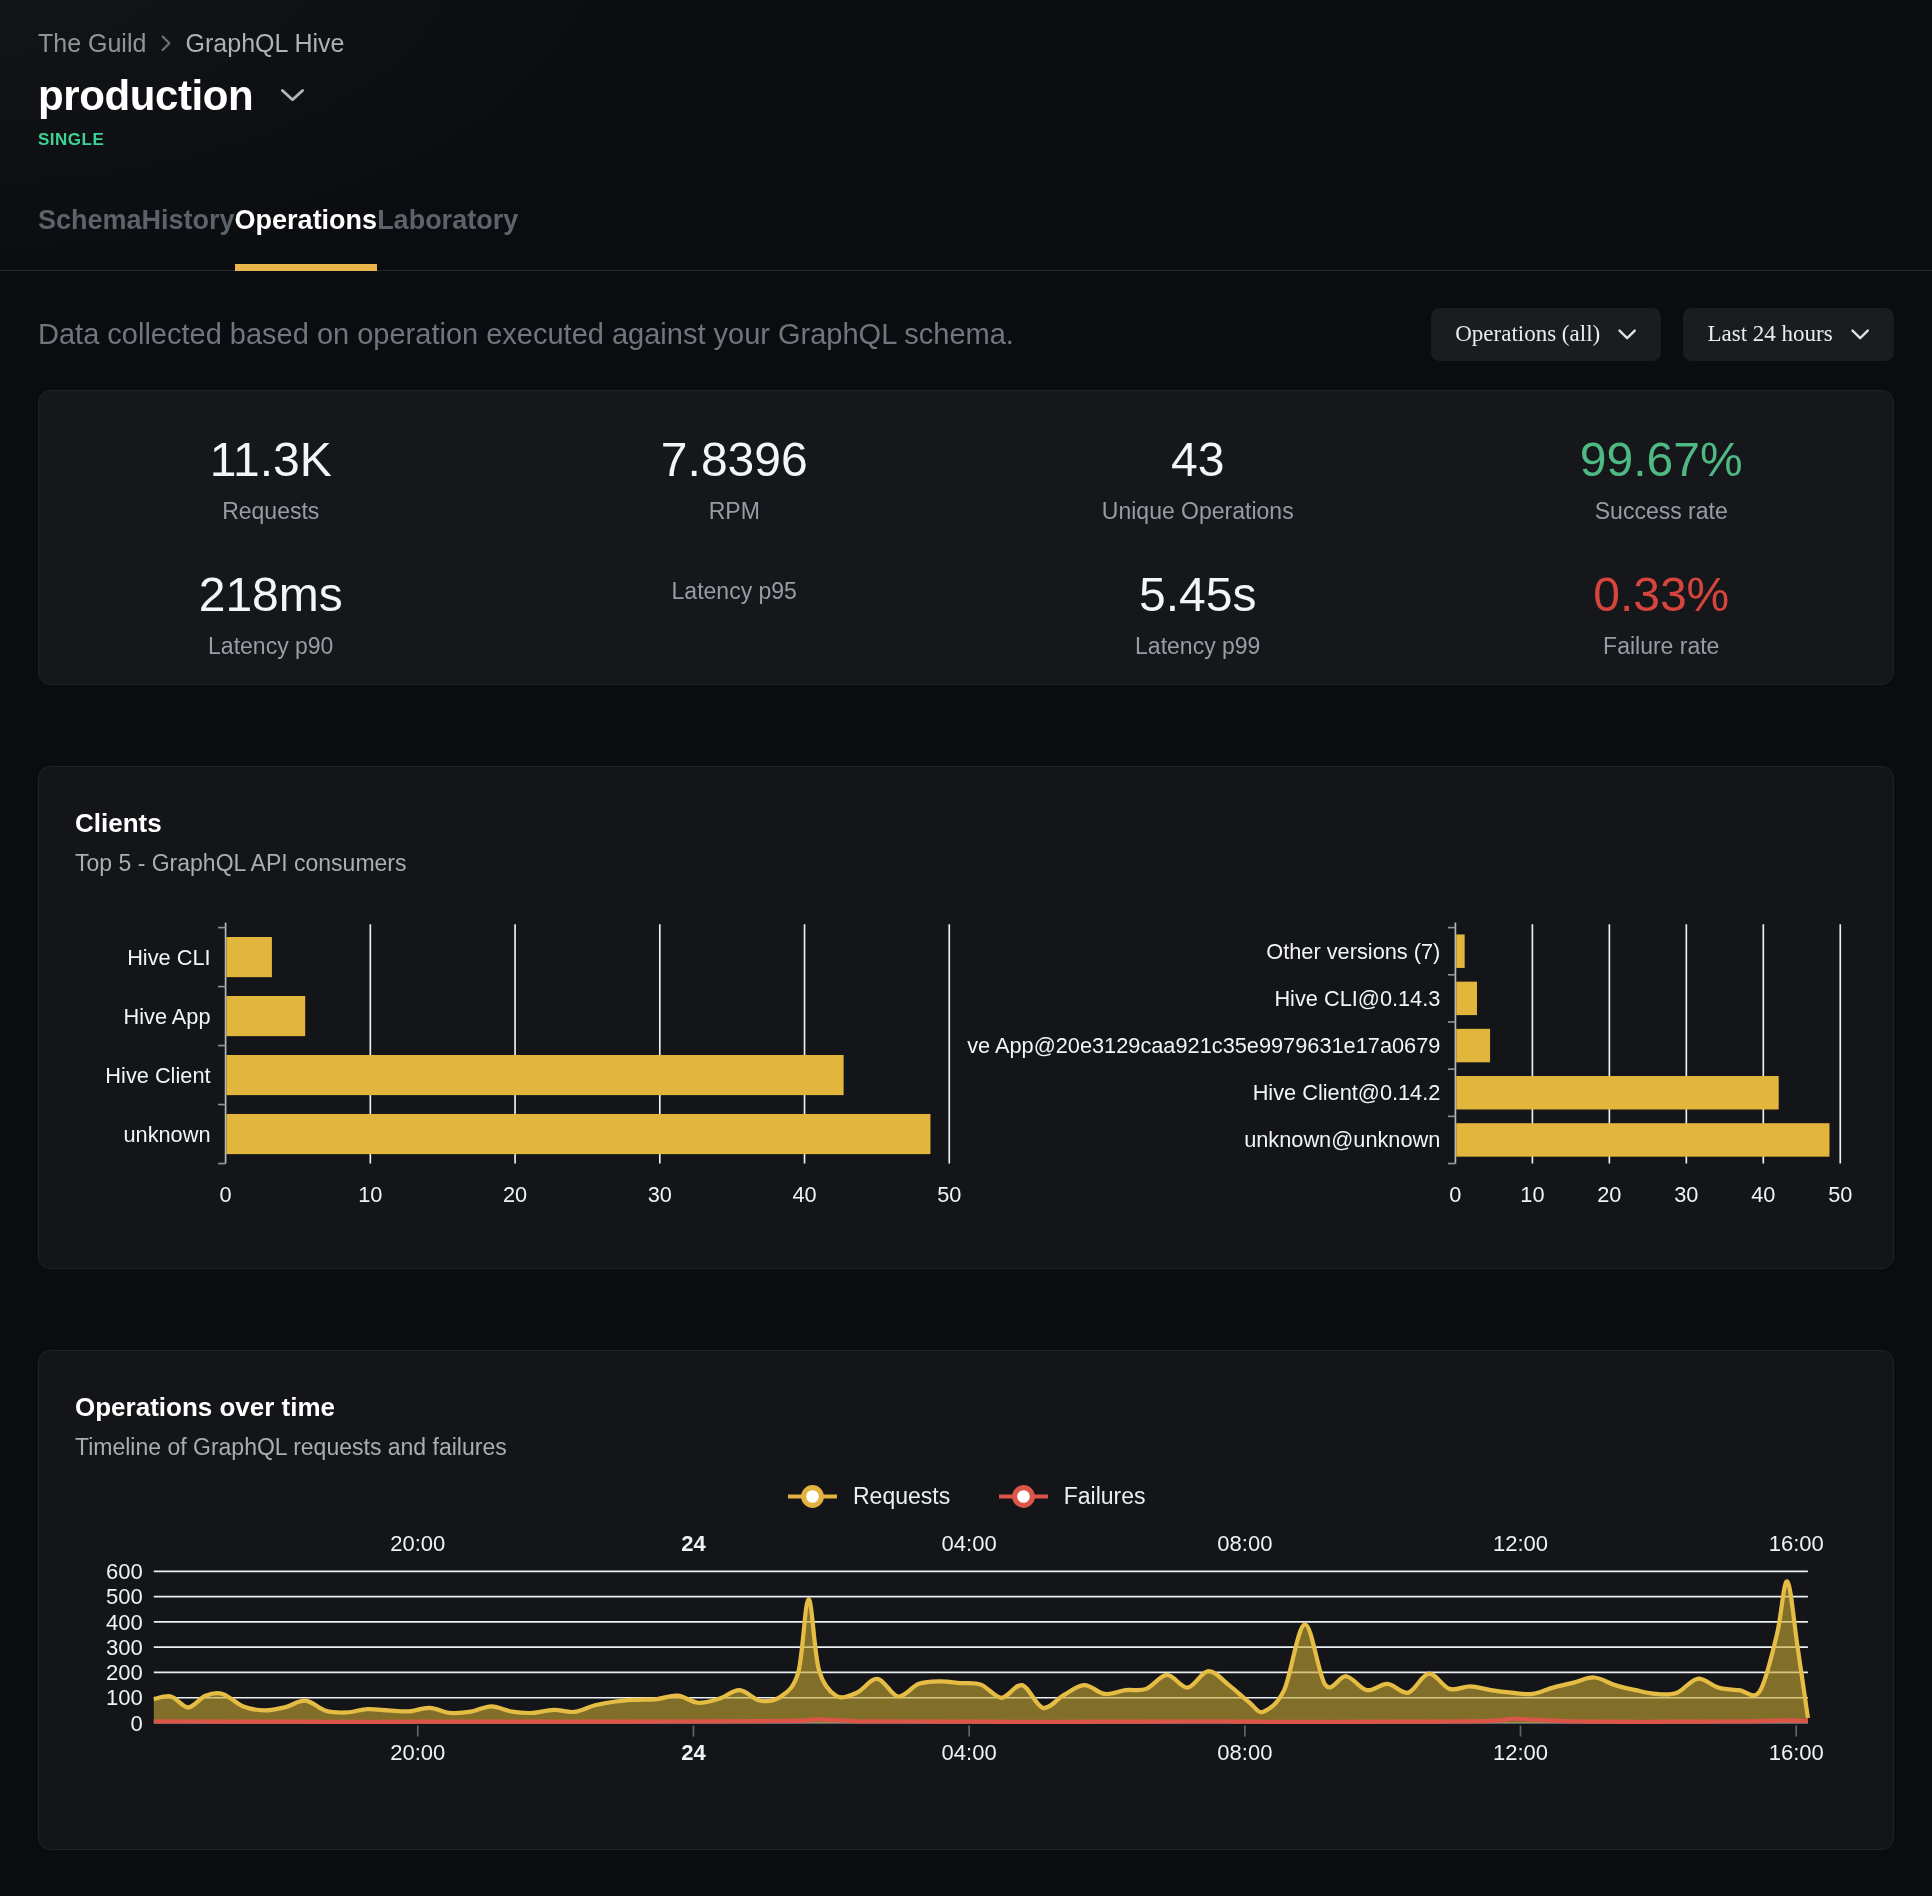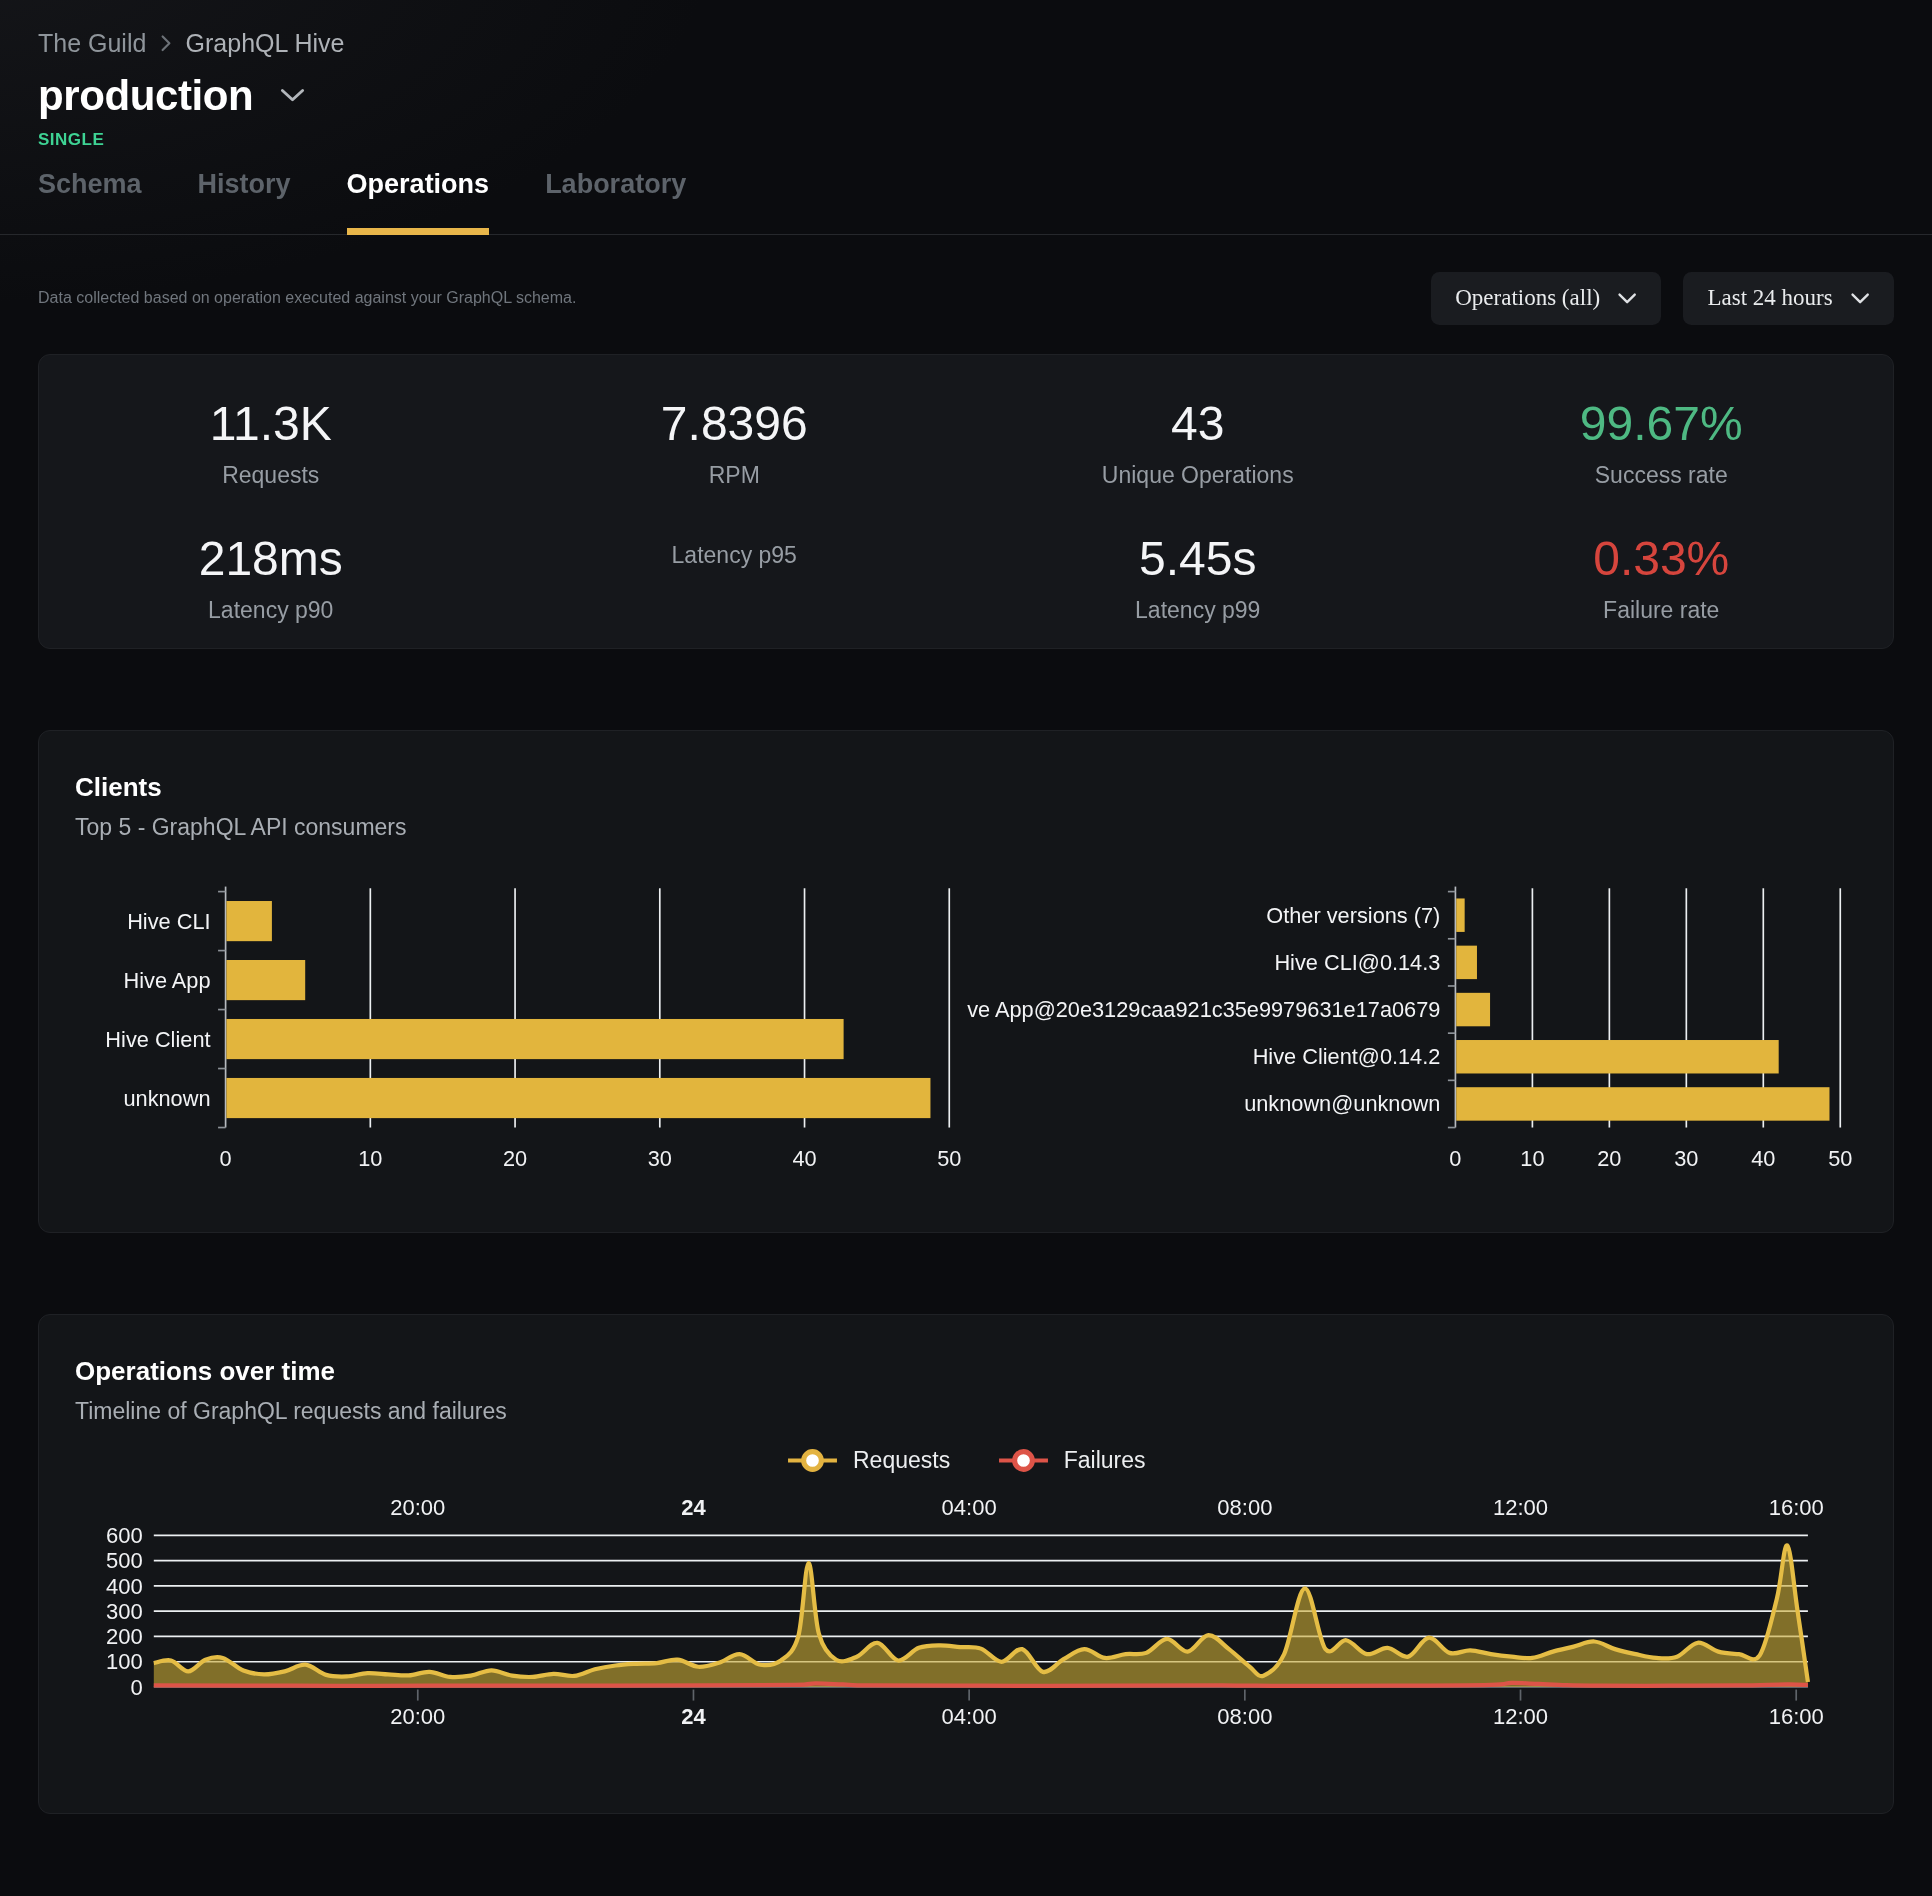--- a/index.html
+++ b/index.html
@@ -10,27 +10,27 @@
     background:radial-gradient(763px 356px at -51px -51px, rgba(46,47,52,.28), rgba(0,0,0,0)), #0b0c0f;
   }
   .header { padding:29px 38px 0; }
   .breadcrumb { display:flex; align-items:center; gap:13.6px; font-size:25px; }
   .crumb-a { color:#8f959b; cursor:pointer; }
   .crumb-b { color:#aeb2b7; cursor:pointer; }
   .crumb-sep { display:flex; align-items:center; }
   .title-row { display:flex; align-items:center; gap:25.4px; margin-top:13.6px; }
   .page-title { font-size:42px; font-weight:700; color:#ffffff; letter-spacing:-0.4px; }
   .badge { margin-top:10.2px; font-size:17px; font-weight:700; color:#3ed394; letter-spacing:0.5px; }
-  .tabs { display:flex; gap:56px; padding:0 38px; margin-top:19px; border-bottom:1.7px solid #26282c; }
+  .tabs { display:flex; padding:0 38px; margin-top:55px; border-bottom:1.7px solid #26282c; }
   .tab { font-size:27px; font-weight:700; color:#5d636a; padding-bottom:34px; position:relative; cursor:pointer; }
   .tab.active { color:#ffffff; }
   .tab.active::after { content:""; position:absolute; left:0; right:0; bottom:-1.7px; height:7.6px; background:#e8b64a; }
   .content { padding:0 38px; }
   .filter-row { display:flex; justify-content:space-between; align-items:center; margin-top:37px; }
-  .desc { font-size:16px; color:#70767d; }
+  .desc { font-size:29px; color:#70767d; }
   .filter-buttons { display:flex; gap:22px;font-family:Liberation Serif, serif; }
   .btn { display:flex; align-items:center; gap:17px; height:53px; padding:0 24px; background:#1a1c20; border-radius:8.5px; font-size:23px; color:#e9ebed; cursor:pointer; }
   .stats-card { margin-top:29px; background:#15171b; border:0.8px solid #1f2125; border-radius:12px; padding:41px 0 24px; display:grid; grid-template-columns:repeat(4,1fr); row-gap:42px; }
   .stat { text-align:center; }
   .stat-value { font-size:48px; font-weight:300; color:#f4f5f7; }
   .stat-label { margin-top:11px; font-size:23px; color:#979da4; }
   .card { margin-top:81px; background:#131518; border:0.8px solid #1f2125; border-radius:12px; padding:41px 36px 44px; }
   .card-title { font-size:26px; font-weight:700; color:#ffffff; }
   .card-subtitle { margin-top:11px; font-size:23px; color:#a9aeb4; }
   .charts-row { display:flex; justify-content:space-between; margin-top:42px; }

